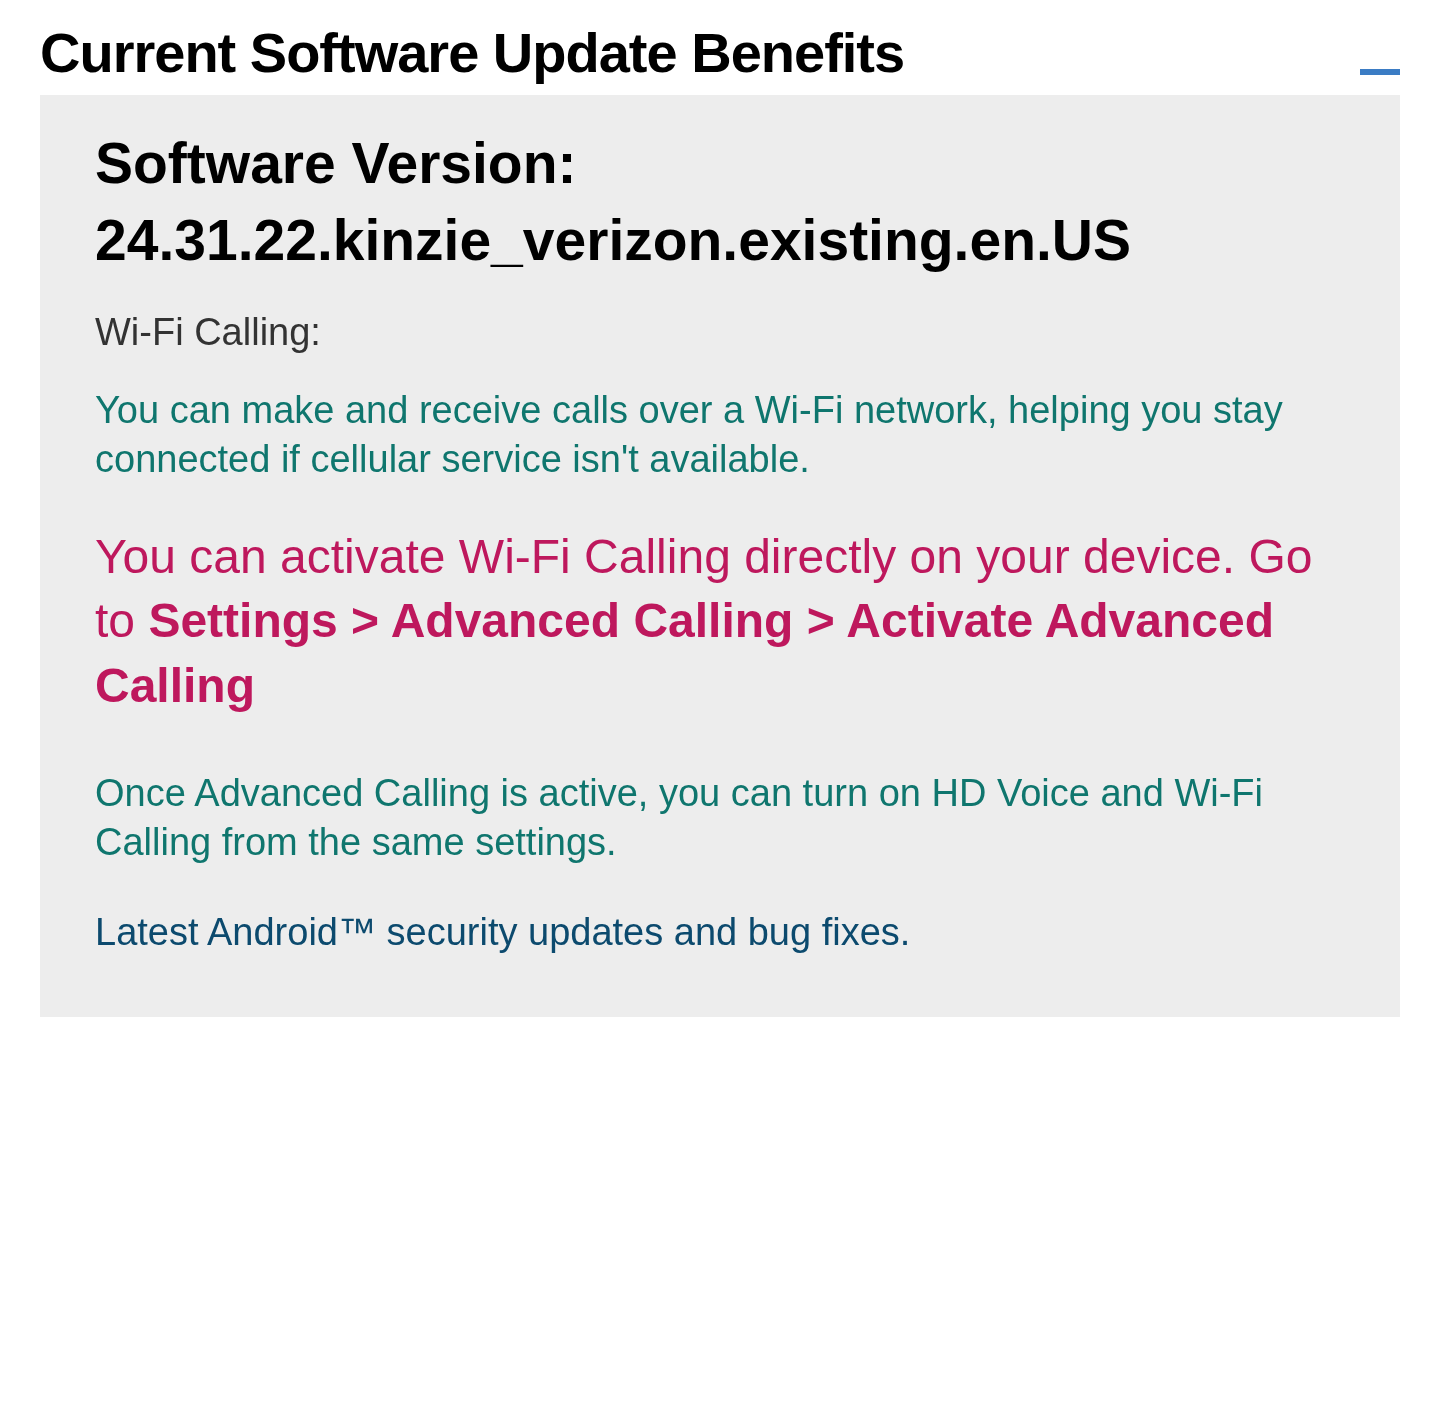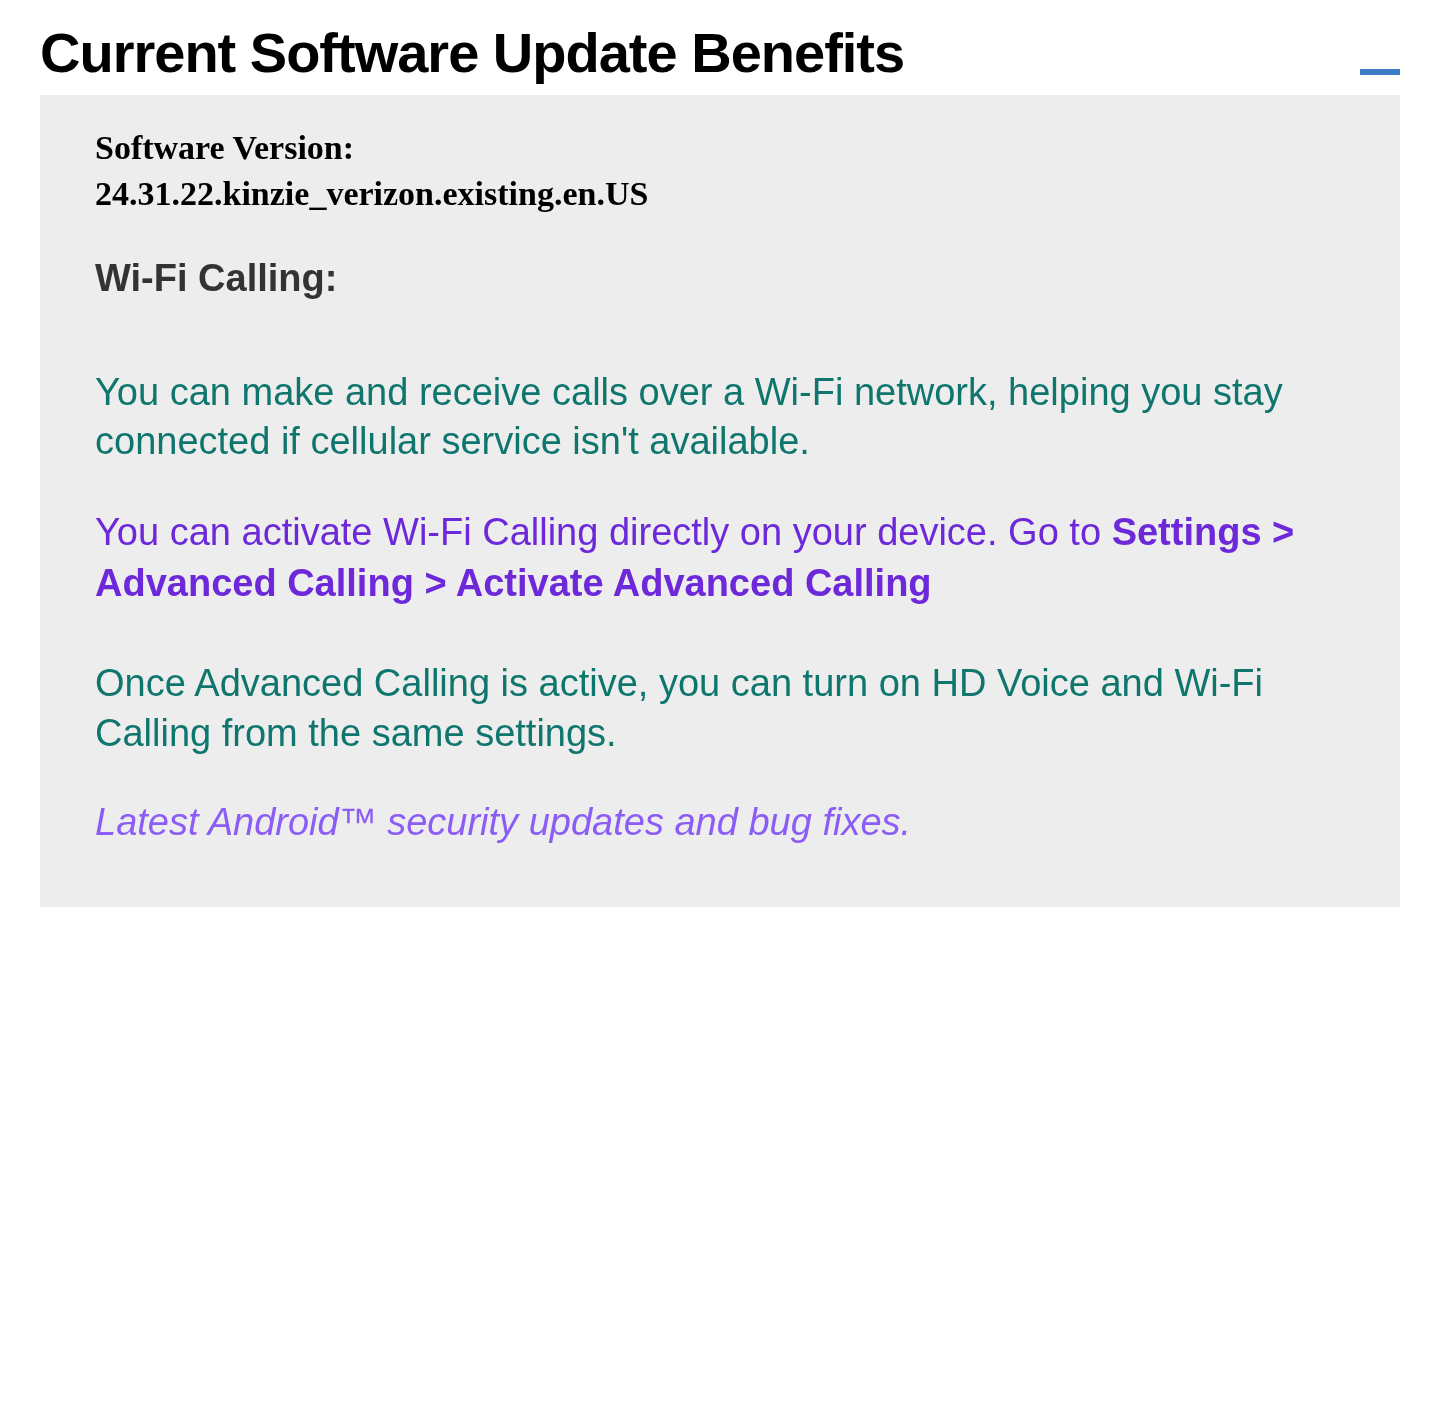--- a/index.html
+++ b/index.html
@@ -32,32 +32,31 @@
       height: 6px;
       background: #3b7cc4;
       margin-bottom: 10px;
     }
     .content-panel {
       background: #ededed;
       margin: 0 40px;
       padding: 30px 55px 60px 55px;
     }
     .version-heading {
-      font-size: 34px;
+      font-size: 57px;
       font-weight: 700;
       color: #000000;
       line-height: 1.35;
-      margin-bottom: 40px;
-      font-family: Liberation Serif, serif;
+      margin-bottom: 32px;
     }
     .section-heading {
       font-size: 38px;
-      font-weight: 700;
+      font-weight: 400;
       color: #333333;
-      margin-bottom: 68px;
+      margin-bottom: 32px;
     }
     .body-text {
       font-size: 38px;
       color: #0f766e;
       line-height: 1.3;
       margin-bottom: 40px;
     }
     .bullet-list {
       list-style: none;
       padding-left: 60px;
@@ -75,33 +74,32 @@
     .bullet-list li::before {
       content: "•";
       font-size: 38px;
       display: inline-block;
       width: 70px;
       text-indent: 0;
       text-align: left;
       padding-left: 22px;
     }
     .activate-text {
-      font-size: 38px;
-      color: #6d28d9;
+      font-size: 48px;
+      color: #be185d;
       line-height: 1.35;
       margin-bottom: 50px;
     }
     .activate-text .bold {
       font-weight: 700;
     }
     .footer-text {
       font-size: 38px;
-      color: #8b5cf6;
+      color: #0c4a6e;
       line-height: 1.3;
-      font-style: italic;
     }
   </style>
 </head>
 <body>
 
 <div class="header-row">
   <h1 class="main-title">Current Software Update Benefits</h1>
   <div class="collapse-icon"></div>
 </div>
 

